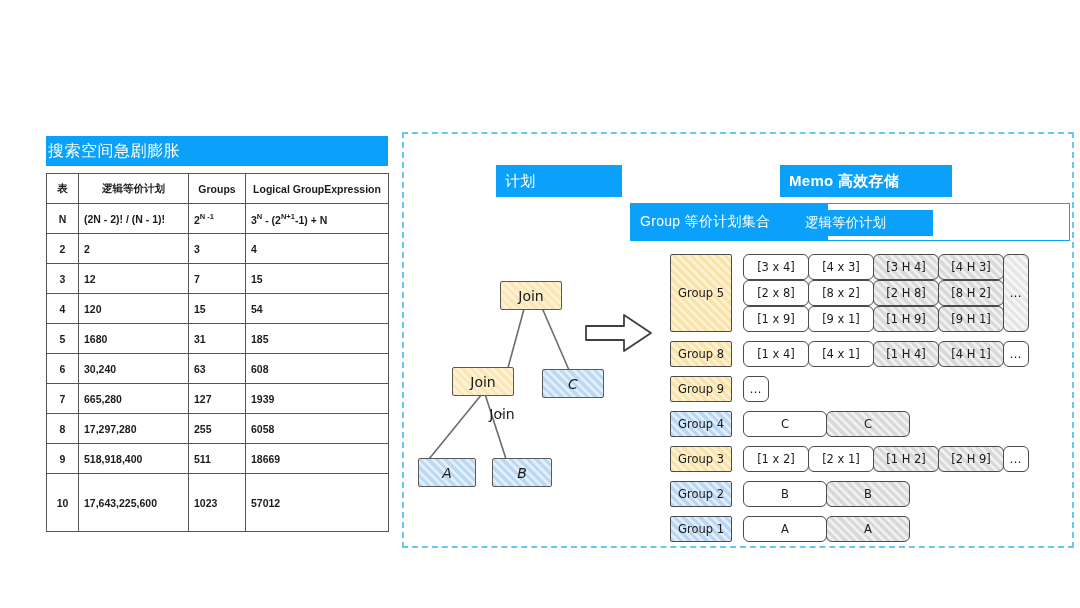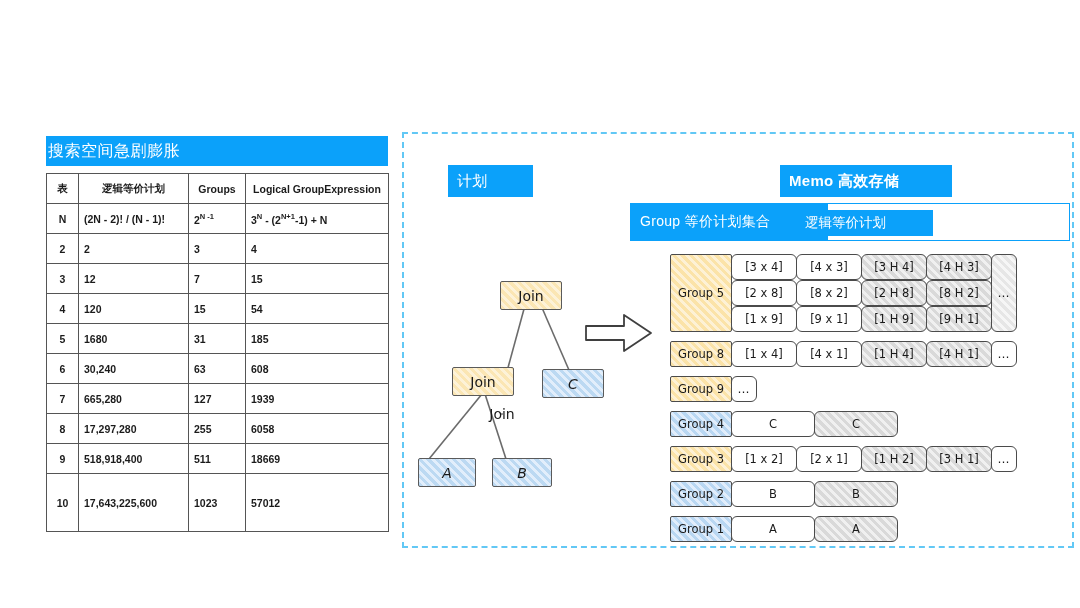--- a/index.html
+++ b/index.html
@@ -49,21 +49,21 @@
   
   #right-panel{
     position:absolute;left:402px;top:132px;width:672px;height:416px;
     border:2px dashed #62c8f5;box-sizing:border-box;background:#fff;
   }
   .blue-box{
     position:absolute;background:#0ba1fa;color:#fff;
     font-size:15px;display:flex;align-items:center;
     padding-left:9px;box-sizing:border-box;letter-spacing:.3px;
   }
-  #plan-label{left:448px;top:165px;width:85px;height:32px;}
+  #plan-label{left:496px;top:165px;width:126px;height:32px;}
   #memo-title{left:780px;top:165px;width:172px;height:32px;font-weight:bold;}
   #memo-legend-frame{
     position:absolute;left:630px;top:203px;width:440px;height:38px;
     border:1px solid #0ba1fa;background:#ffffff;box-sizing:border-box;
   }
   #legend-group{left:631px;top:204px;width:197px;height:36px;font-size:14px;}
   .legend-inner{
     position:absolute;background:#0ba1fa;color:#fff;font-size:13.5px;
     display:flex;align-items:center;padding-left:8px;box-sizing:border-box;
   }
@@ -91,21 +91,21 @@
   #arrow-right{position:absolute;left:584px;top:312px;width:70px;height:42px;}
 
   
   #memo-rows{position:absolute;left:670px;top:254px;width:400px;}
   .memo-row{position:relative;margin-bottom:9px;display:flex;align-items:stretch;}
   .glabel{
     width:62px;min-height:26px;box-sizing:border-box;
     border:1.4px solid #4b4b4b;border-radius:2px;
     display:flex;align-items:center;justify-content:center;
     font-family:"DejaVu Sans",sans-serif;font-size:11.5px;color:#1a1a1a;
-    margin-right:0px;
+    margin-right:12px;
   }
   .glabel.yellow{
     background:repeating-linear-gradient(45deg,#fbe3a8 0px,#fbe3a8 3px,#fdf1d5 3px,#fdf1d5 6px);
   }
   .glabel.blue{
     background:repeating-linear-gradient(45deg,#b9d7f2 0px,#b9d7f2 3px,#e1edfb 3px,#e1edfb 6px);
   }
   .cellstack{display:flex;flex-direction:column;}
   .cellrow{display:flex;}
   .cell{
@@ -281,21 +281,21 @@
           </div>
         </div>
       </div>
       <div class="memo-row">
         <div class="glabel yellow" style="min-height: 26px;">Group 3</div>
         <div class="cellstack">
           <div class="cellrow">
             <div class="cell">[1 x 2]</div>
             <div class="cell">[2 x 1]</div>
             <div class="cell phys">[1 H 2]</div>
-            <div class="cell phys">[3 H 1]</div>
+            <div class="cell phys">[2 H 9]</div>
           </div>
         </div>
         <div class="cell ell" style="height: 26px; background: rgb(255, 255, 255);">…</div>
       </div>
       <div class="memo-row">
         <div class="glabel blue" style="min-height: 26px;">Group 2</div>
         <div class="cellstack">
           <div class="cellrow">
             <div class="cell wide">B</div>
             <div class="cell phys wide">B</div>

